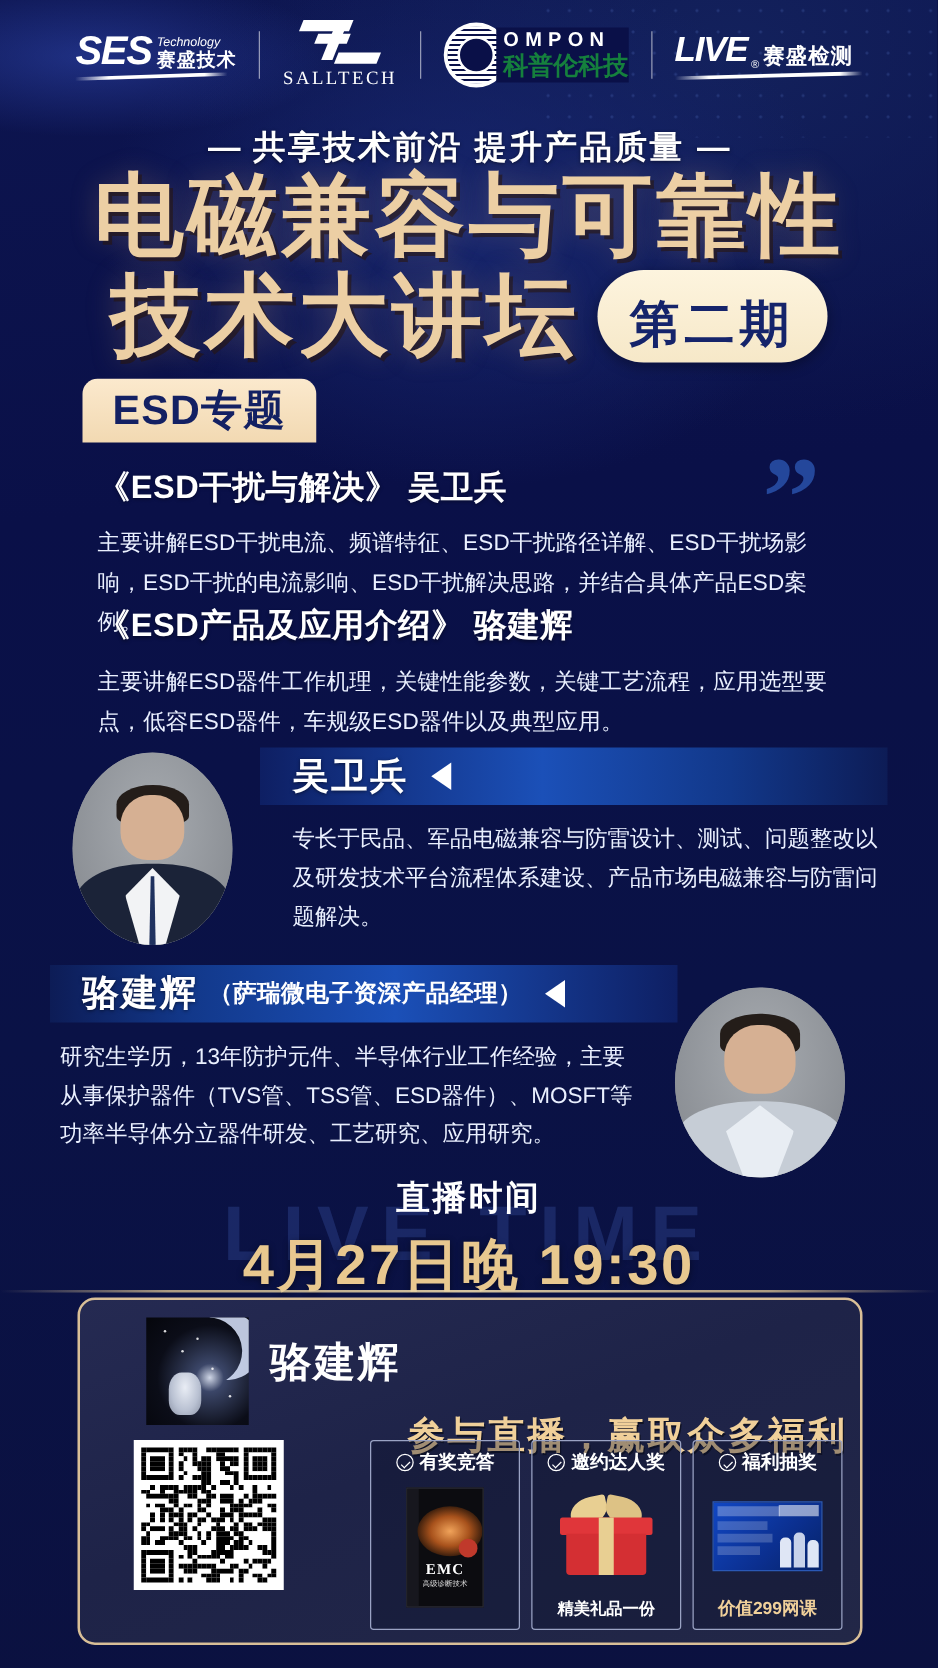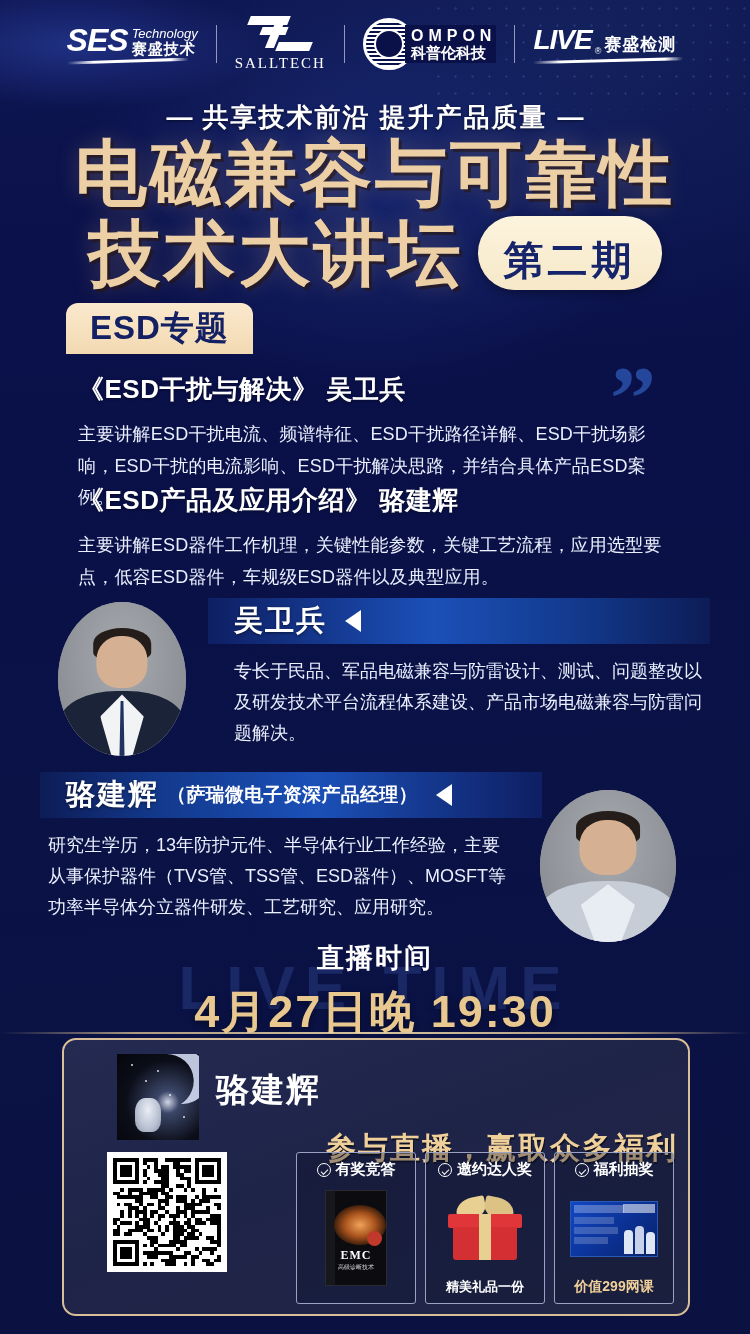--- a/index.html
+++ b/index.html
@@ -36,21 +36,21 @@
   }
   .logo { display:flex; align-items:center; justify-content:center; position:relative; }
   .logo-sep { width:1px; height:38px; background:rgba(255,255,255,.55); margin:0 18px; }
 
   .ses { display:flex; flex-direction:column; align-items:flex-start; line-height:1; }
   .ses-row { display:flex; align-items:flex-end; gap:4px; }
   .ses-mark {
     font-size:32px; font-weight:bold; font-style:italic; color:#fff;
     letter-spacing:-1px; font-family:"Liberation Sans",sans-serif;
   }
-  .ses-tech { font-size:13px; color:#fff; font-style:italic; }
+  .ses-tech { font-size:10px; color:#fff; font-style:italic; }
   .ses-cn { font-size:15px; font-weight:bold; color:#fff; letter-spacing:1px; }
   .ses-col { display:flex; flex-direction:column; align-items:flex-start; gap:1px; }
   .ses-swoosh { width:122px; height:7px; margin-top:2px;
     background:linear-gradient(90deg, rgba(255,255,255,0) 0%, #fff 22%, #fff 85%, rgba(255,255,255,0) 100%);
     clip-path: polygon(0 60%, 100% 0, 100% 45%, 0 100%); }
 
   .salltech { display:flex; flex-direction:column; align-items:center; gap:3px; }
   .sall-mark { width:66px; height:36px; position:relative; }
   .sall-mark i {
     position:absolute; background:#fff; display:block;
@@ -65,21 +65,21 @@
   .compon-o {
     width:52px; height:52px; border-radius:50%; border:3px solid #fff;
     position:relative; margin-right:-10px;
     background:repeating-linear-gradient(0deg,#fff 0 2px,#0a1048 2px 4px);
   }
   .compon-o::after{content:"";position:absolute;inset:8px;border-radius:50%;
     background:#0a1048;border:2px solid #fff;}
   .compon-txtwrap{display:flex;flex-direction:column;align-items:flex-start;z-index:2;
     background:#0a1048;padding:2px 0 2px 6px;justify-content:space-between;}
   .compon-en{font-size:16px;font-weight:bold;color:#fff;letter-spacing:5px;line-height:1.1;}
-  .compon-cn{font-size:15px;font-weight:bold;color:#ffffff;letter-spacing:0px;line-height:1.1;}
+  .compon-cn{font-size:20px;font-weight:bold;color:#15803d;letter-spacing:0px;line-height:1.1;}
 
   .sest{display:flex;flex-direction:column;align-items:flex-start;}
   .sest-row{display:flex;align-items:flex-end;gap:3px;}
   .sest-mark{font-size:28px;font-weight:bold;font-style:italic;color:#fff;letter-spacing:-1px;}
   .sest-r{font-size:9px;color:#fff;vertical-align:super;}
   .sest-cn{font-size:17px;font-weight:bold;color:#fff;letter-spacing:1px;}
   .sest-swoosh{width:150px;height:7px;margin-top:1px;
     background:linear-gradient(90deg, rgba(255,255,255,0) 0%, #fff 18%, #fff 88%, rgba(255,255,255,0) 100%);
     clip-path:polygon(0 60%,100% 0,100% 45%,0 100%);}
 

